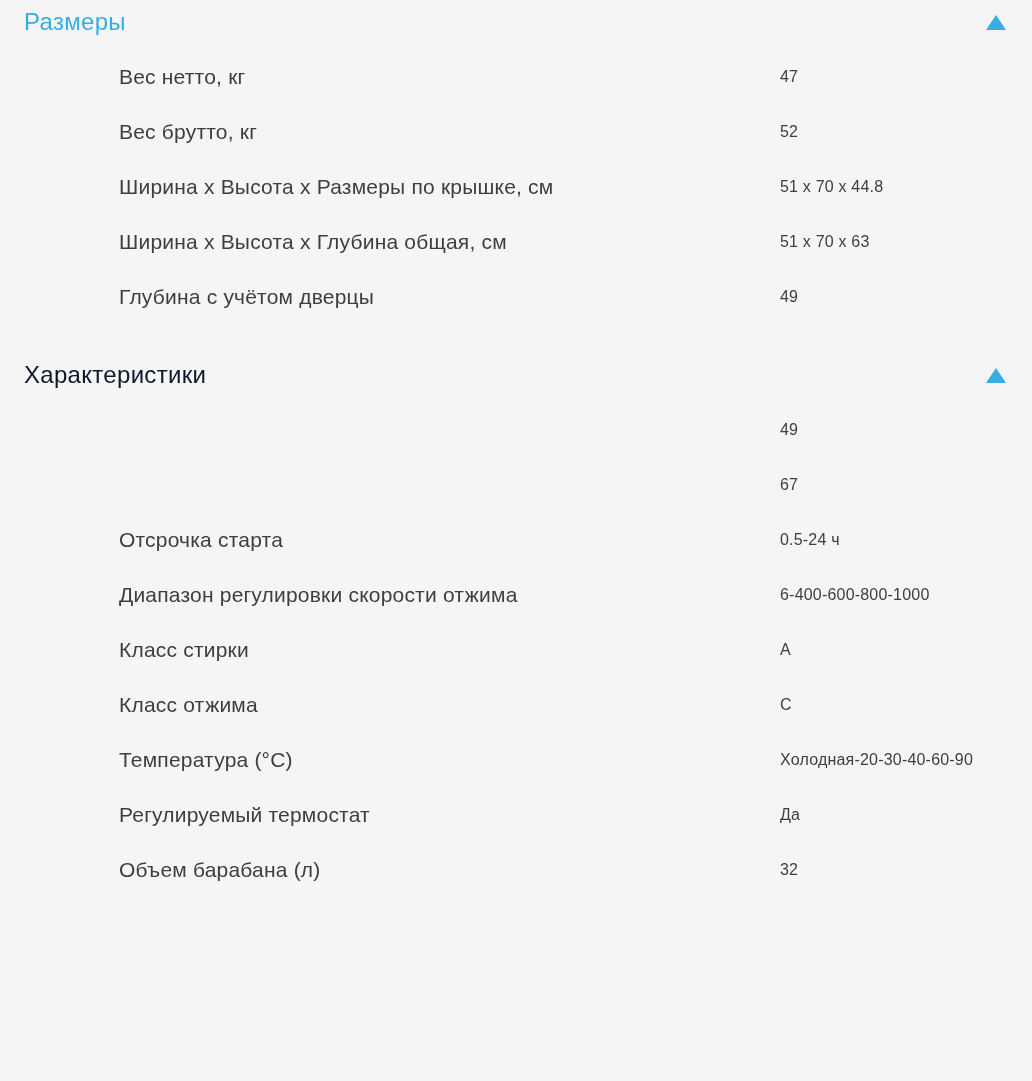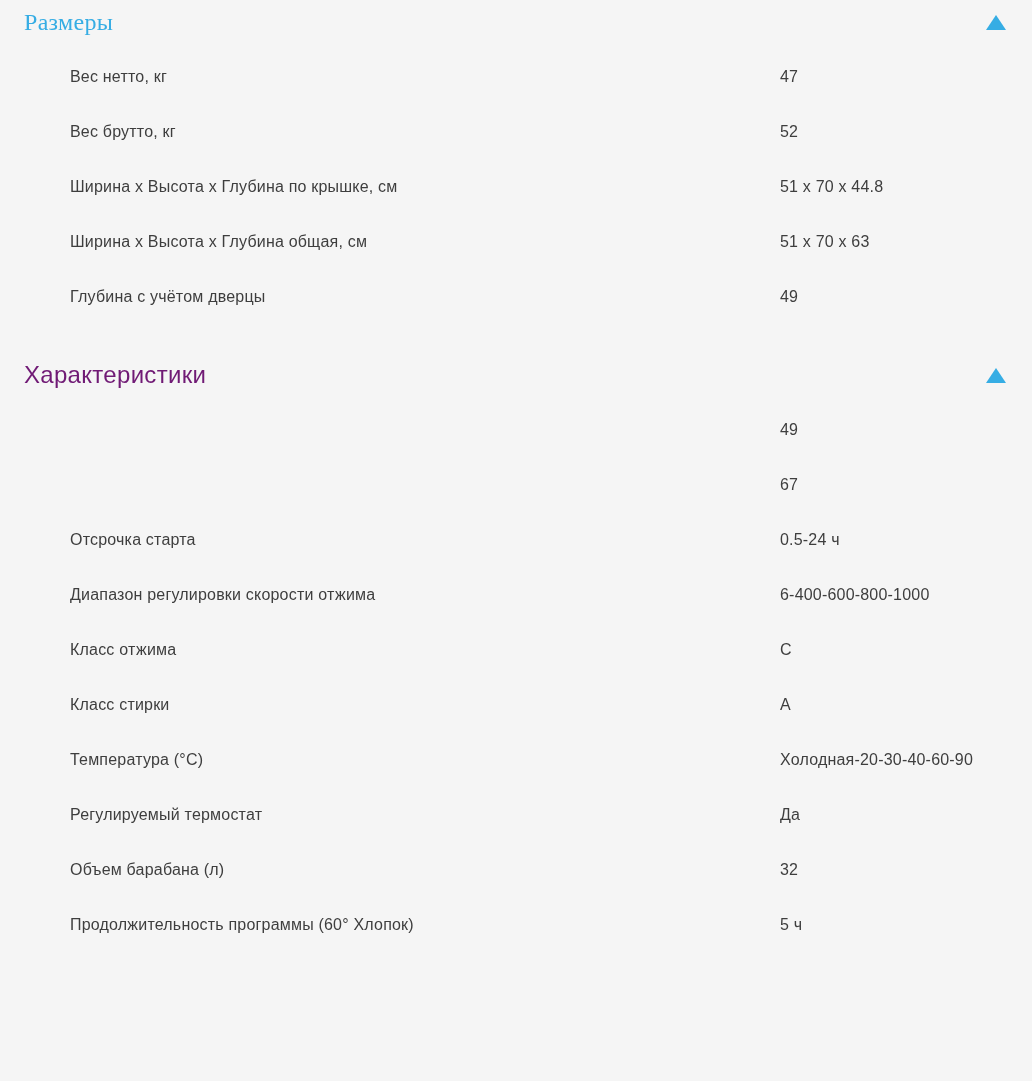--- a/index.html
+++ b/index.html
@@ -47,75 +47,75 @@
   .rows {
     padding-top: 5px;
   }
   .spec-row {
     position: relative;
     height: 55px;
     display: flex;
     align-items: center;
   }
   .spec-label {
-    margin-left: 70px;
-    font-size: 16px;
+    margin-left: 119px;
+    font-size: 21px;
     letter-spacing: 0.2px;
   }
   .spec-value {
     position: absolute;
     left: 780px;
     top: 50%;
     transform: translateY(-50%);
     font-size: 16px;
     letter-spacing: 0.2px;
     white-space: nowrap;
   }
 </style>
 </head>
 <body style="background: rgb(245, 245, 245); color: rgb(62, 62, 62);">
 
 <main id="sections-root">
   <section class="spec-section">
     <div class="section-header">
-      <h2 class="section-title" style="color: rgb(54, 173, 228); font-family: Liberation Serif, serif;">Размеры</h2>
+      <h2 class="section-title" style="color: rgb(54, 173, 228);">Размеры</h2>
       <span class="collapse-triangle" style="border-bottom-color: rgb(54, 173, 228);"></span>
     </div>
     <div class="rows">
   <div class="spec-row">
     <span class="spec-label">Вес нетто, кг</span>
     <span class="spec-value">47</span>
   </div>
 
   <div class="spec-row">
     <span class="spec-label">Вес брутто, кг</span>
     <span class="spec-value">52</span>
   </div>
 
   <div class="spec-row">
-    <span class="spec-label">Ширина x Высота x Глубина по крышке, см</span>
+    <span class="spec-label">Ширина x Высота x Размеры по крышке, см</span>
     <span class="spec-value">51 x 70 x 44.8</span>
   </div>
 
   <div class="spec-row">
     <span class="spec-label">Ширина x Высота x Глубина общая, см</span>
     <span class="spec-value">51 x 70 x 63</span>
   </div>
 
 
   <div class="spec-row">
     <span class="spec-label">Глубина с учётом дверцы</span>
     <span class="spec-value">49</span>
   </div>
 </div>
   </section>
 
   <section class="spec-section">
     <div class="section-header">
-      <h2 class="section-title" style="color: #701a75;">Характеристики</h2>
+      <h2 class="section-title" style="color: #0f172a;">Характеристики</h2>
       <span class="collapse-triangle" style="border-bottom-color: rgb(54, 173, 228);"></span>
     </div>
     <div class="rows">
   <div class="spec-row">
     <span class="spec-value">49</span>
   </div>
 
   <div class="spec-row">
     <span class="spec-value">67</span>
   </div>
@@ -124,44 +124,40 @@
     <span class="spec-label">Отсрочка старта</span>
     <span class="spec-value">0.5-24 ч</span>
   </div>
 
   <div class="spec-row">
     <span class="spec-label">Диапазон регулировки скорости отжима</span>
     <span class="spec-value">6-400-600-800-1000</span>
   </div>
 
   <div class="spec-row">
-    <span class="spec-label">Класс отжима</span>
-    <span class="spec-value">C</span>
+    <span class="spec-label">Класс стирки</span>
+    <span class="spec-value">A</span>
   </div>
 
   <div class="spec-row">
-    <span class="spec-label">Класс стирки</span>
-    <span class="spec-value">A</span>
+    <span class="spec-label">Класс отжима</span>
+    <span class="spec-value">C</span>
   </div>
 
   <div class="spec-row">
     <span class="spec-label">Температура (°C)</span>
     <span class="spec-value">Холодная-20-30-40-60-90</span>
   </div>
 
   <div class="spec-row">
     <span class="spec-label">Регулируемый термостат</span>
     <span class="spec-value">Да</span>
   </div>
 
   <div class="spec-row">
     <span class="spec-label">Объем барабана (л)</span>
     <span class="spec-value">32</span>
   </div>
 
 
-  <div class="spec-row">
-    <span class="spec-label">Продолжительность программы (60° Хлопок)</span>
-    <span class="spec-value">5 ч</span>
-  </div>
 </div>
   </section>
 </main>
 
 </body></html>

